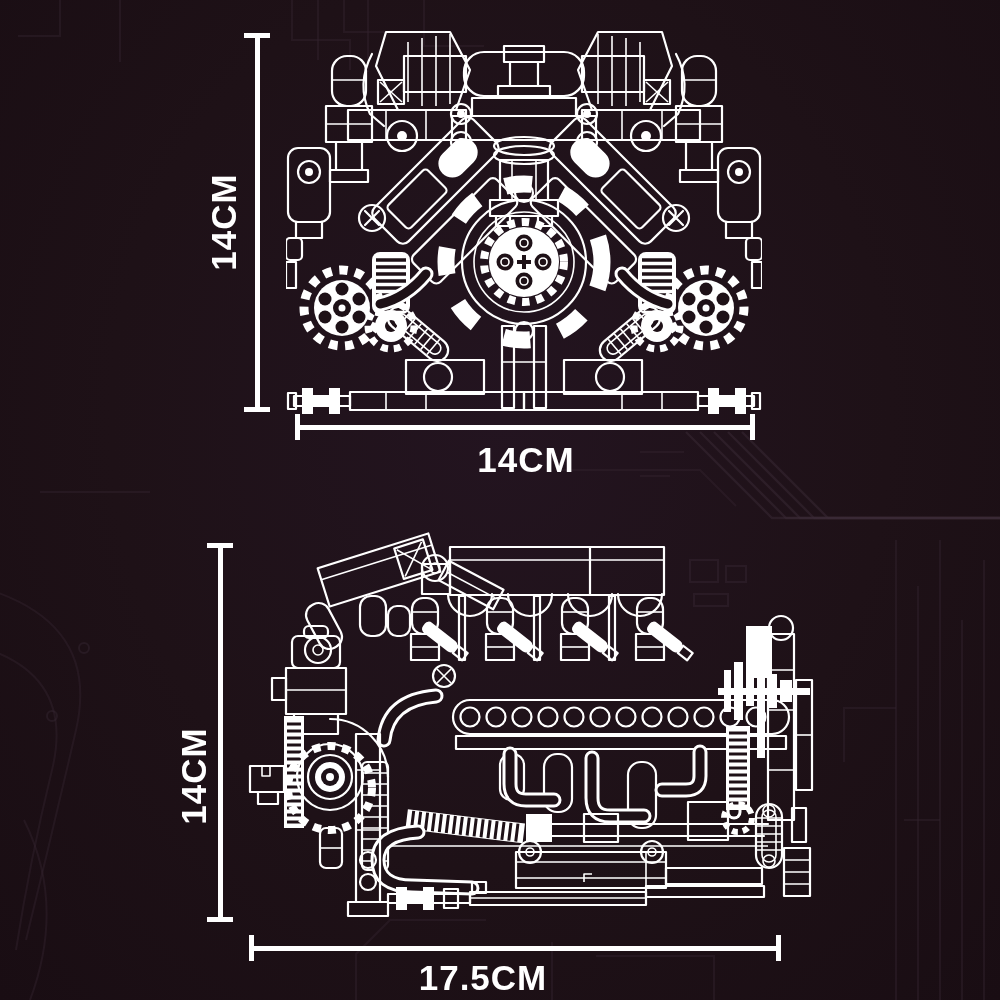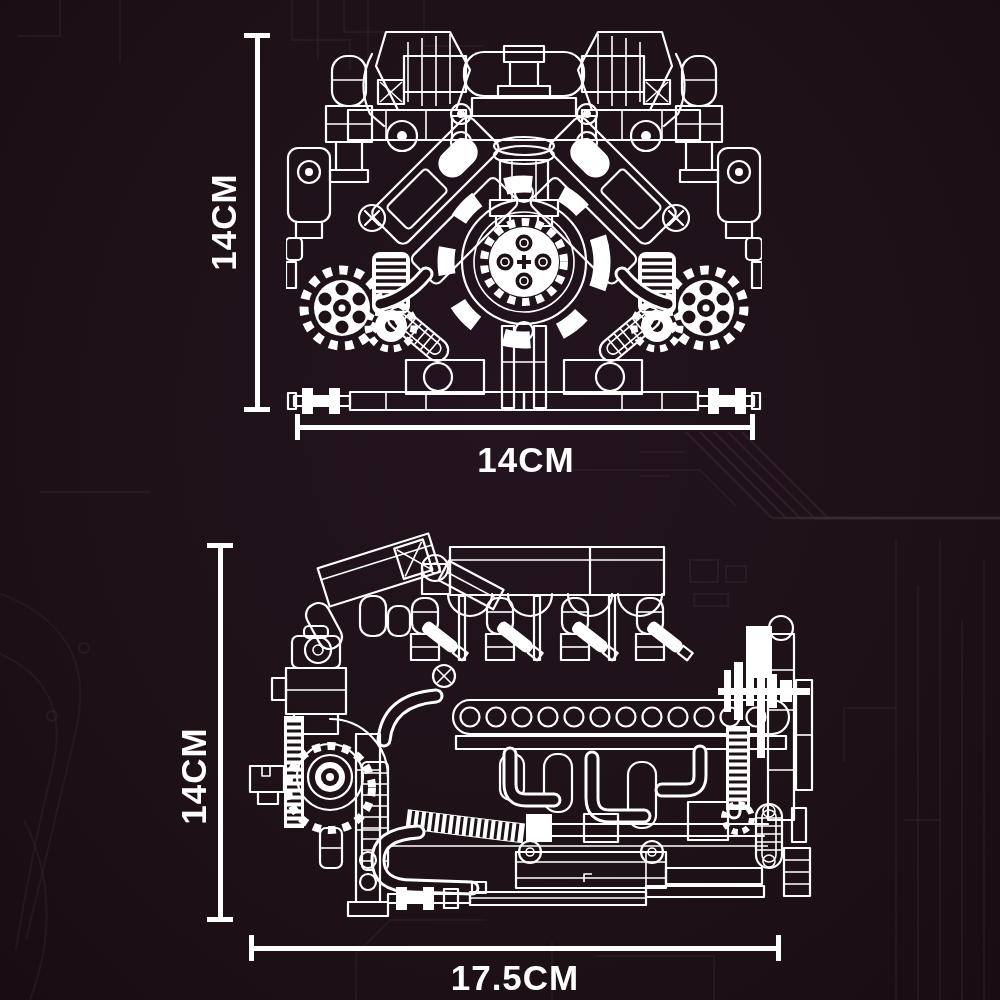--- a/index.html
+++ b/index.html
@@ -404,16 +404,16 @@
       <rect class="ln" x="398" y="356" width="118" height="11"></rect>
       <rect class="ln" x="536" y="318" width="26" height="48"></rect>
       <path class="ln15" d="M536,330 h26 M536,342 h26 M536,354 h26"></path>
     </svg>
 
     <div class="dim-h" style="left:249px;top:935px;width:532px;">
       <div class="cap l"></div>
       <div class="stem"></div>
       <div class="cap r"></div>
     </div>
-    <div class="dim-label" style="left:440px;top:959px;">17.5CM</div>
+    <div class="dim-label" style="left:408px;top:959px;">17.5CM</div>
   </div>
 
 </div>
 
 </body></html>

